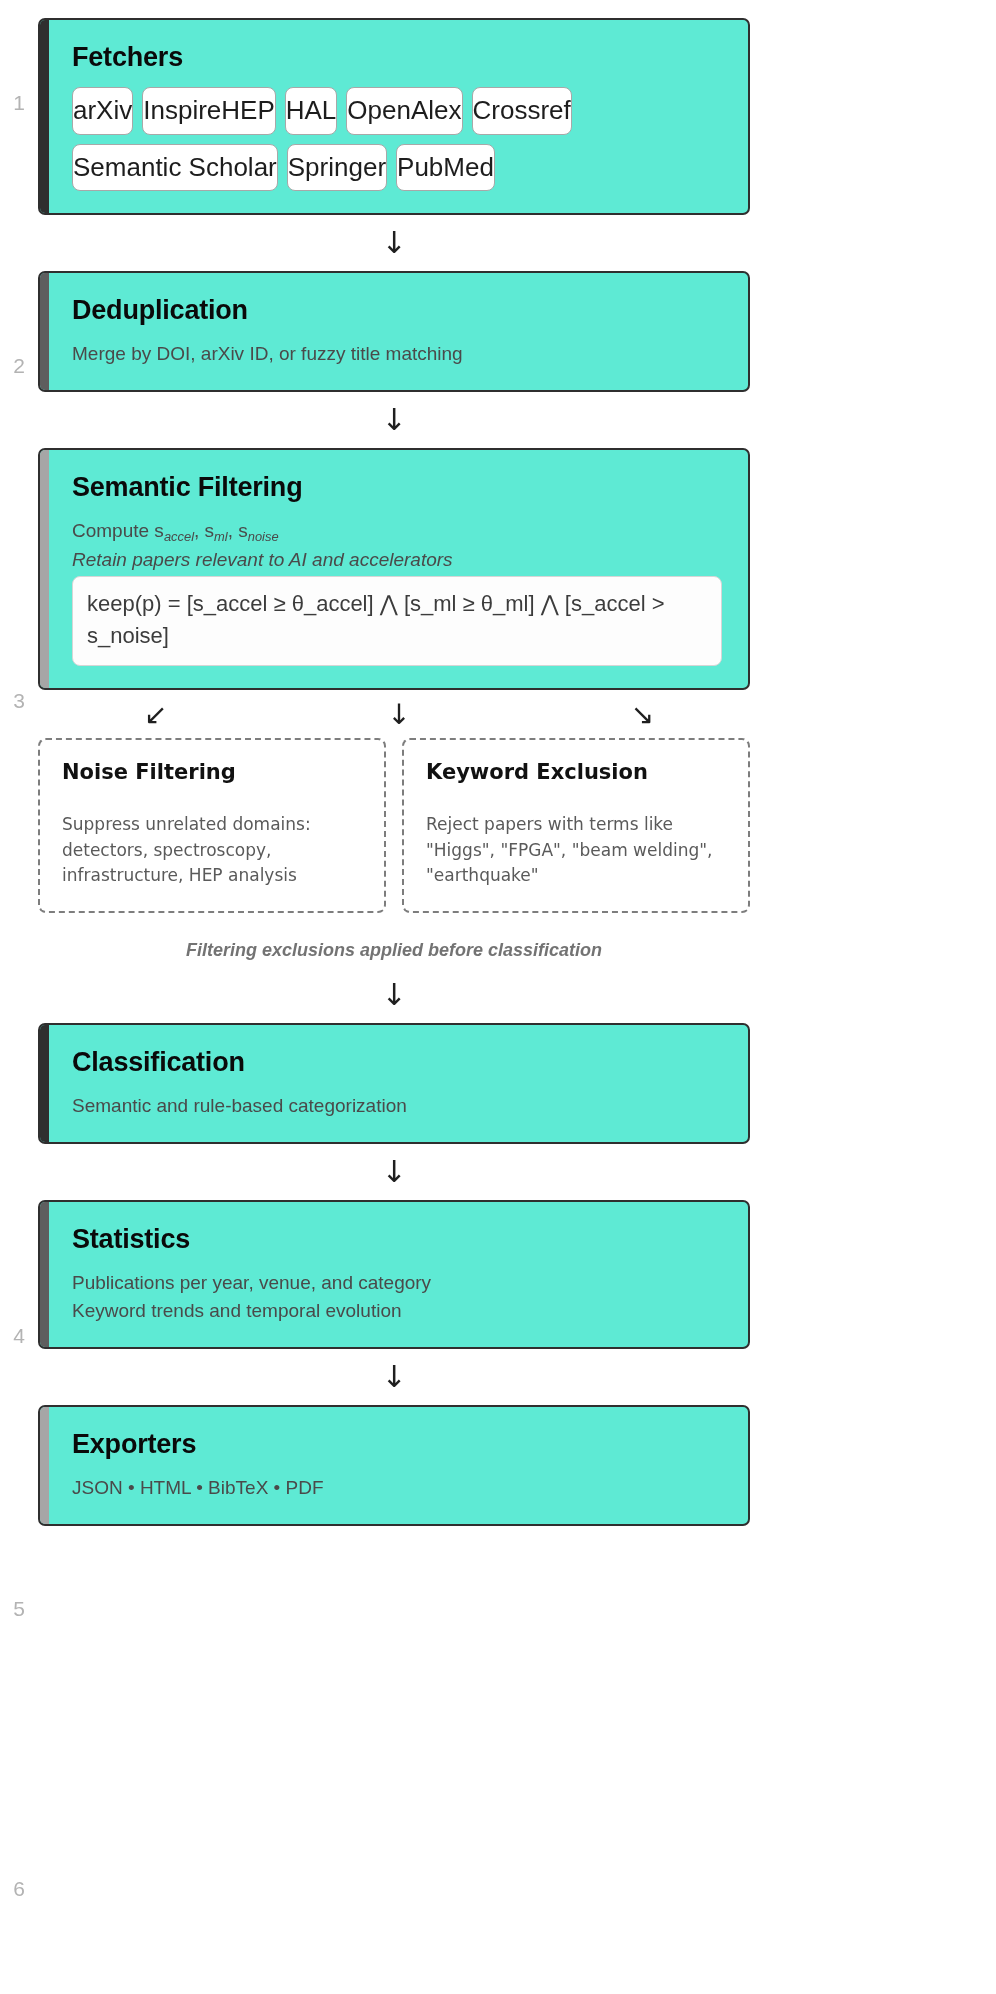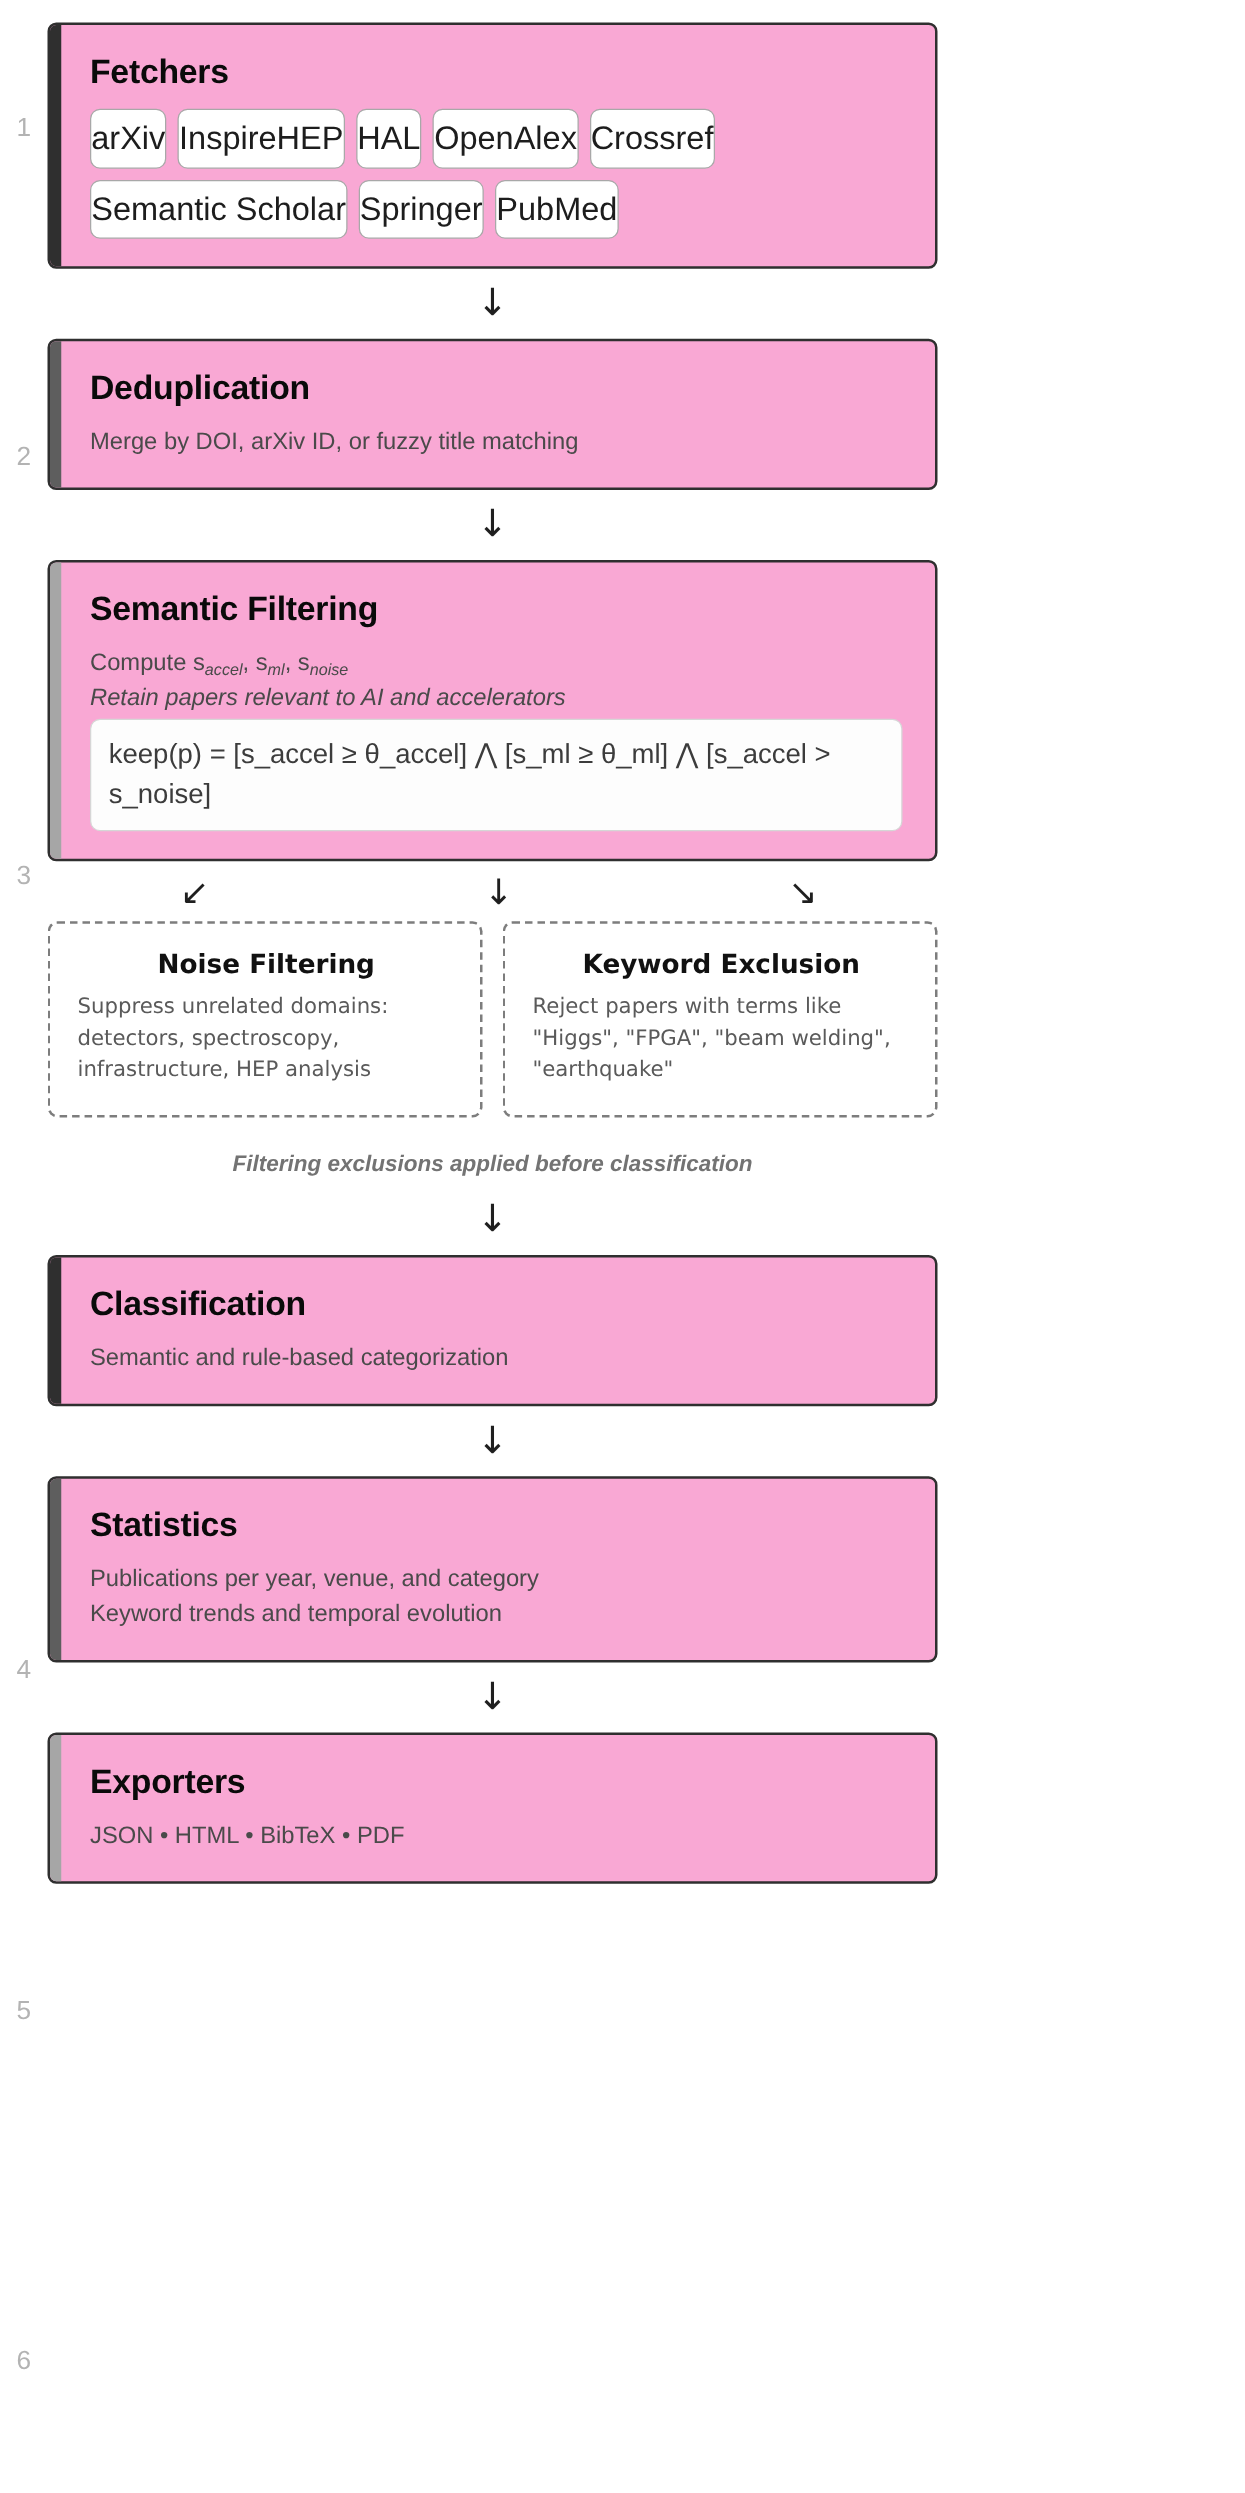--- a/index.html
+++ b/index.html
@@ -28,21 +28,21 @@
     color: #b3b3b3;
     font-family: "Liberation Sans", sans-serif;
     line-height: 1;
   }
 
   
   .stage {
     position: relative;
     margin: 0 0 0 38px;
     width: 712px;
-    background: #f9a8d4;
+    background: #5eead4;
     border: 2px solid #2f2f2f;
     border-radius: 7px;
     padding: 22px 26px 22px 32px;
   }
   .stage::before {
     content: "";
     position: absolute;
     left: 0; top: 0; bottom: 0;
     width: 9px;
     border-top-left-radius: 5px;
@@ -147,23 +147,22 @@
     border: 2.5px dashed #7d7d7d;
     border-radius: 8px;
     padding: 20px 20px 22px 22px;
     background: #fff;
     font-family: "DejaVu Sans", sans-serif;
   }
   .dashed-title {
     font-size: 21px;
     font-weight: bold;
     color: #111111;
-    margin-bottom: 10px;
+    margin-bottom: 28px;
     line-height: 1.15;
-    text-align: center;
   }
   .dashed-text {
     font-size: 17px;
     color: #5a5a5a;
     line-height: 1.5;
   }
 
   
   .caption {
     width: 712px;

